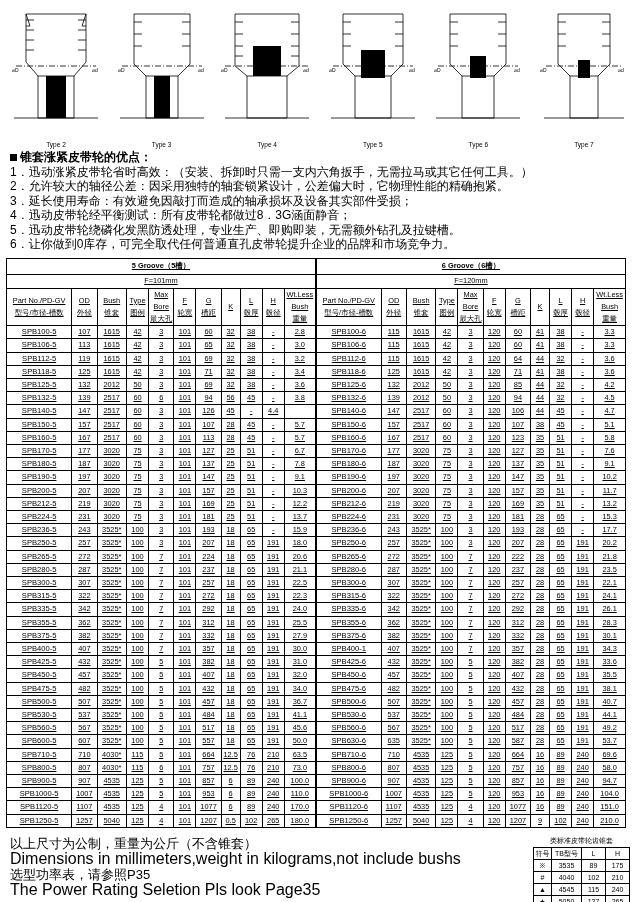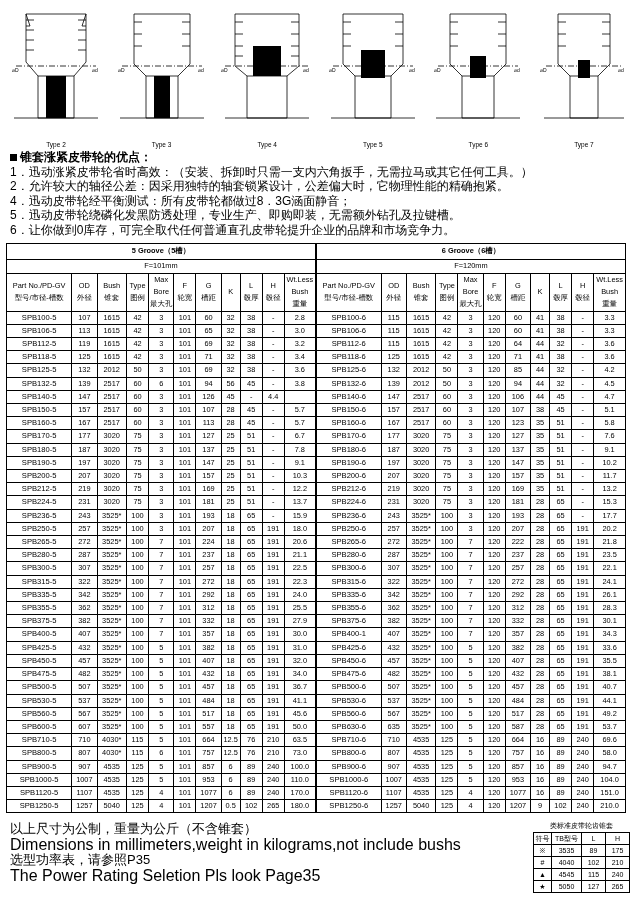--- a/index.html
+++ b/index.html
@@ -31,20 +31,21 @@
   }
   .notes .head{font-weight:bold;}
   .sq{display:inline-block;width:7px;height:7px;background:#000;margin-right:3px;}
 
   
   table.main{
     border-collapse:collapse;
     margin:2px 6px 0 6px;
     width:620px;
     table-layout:fixed;
+    text-decoration:underline;
   }
   table.main th, table.main td{
     border:1px solid #000;
     font-size:7.4px;
     text-align:center;
     padding:0;
     height:12.2px;
     line-height:12.2px;
     overflow:hidden;
     white-space:nowrap;
@@ -177,20 +178,21 @@
     </div>
 
   </div>
 
   <div class="notes">
     <div class="line head">
       <span class="sq"></span><span>锥套涨紧皮带轮的优点：</span>
     </div>
     <div class="line">1．迅动涨紧皮带轮省时高效：（安装、拆卸时只需一支内六角扳手，无需拉马或其它任何工具。）</div>
     <div class="line">2．允许较大的轴径公差：因采用独特的轴套锁紧设计，公差偏大时，它物理性能的精确抱紧。</div>
+    <div class="line">3．延长使用寿命：有效避免因敲打而造成的轴承损坏及设备其实部件受损；</div>
     <div class="line">4．迅动皮带轮经平衡测试：所有皮带轮都做过8．3G涵面静音；</div>
     <div class="line">5．迅动皮带轮绕磷化发黑防透处理，专业生产、即购即装，无需额外钻孔及拉键槽。</div>
     <div class="line">6．让你做到0库存，可完全取代任何普通直孔皮带轮提升企业的品牌和市场竞争力。</div>
   </div>
 
   <table class="main">
     <colgroup>
       <col style="width:62px">
         <col style="width:24px">
         <col style="width:28px">

